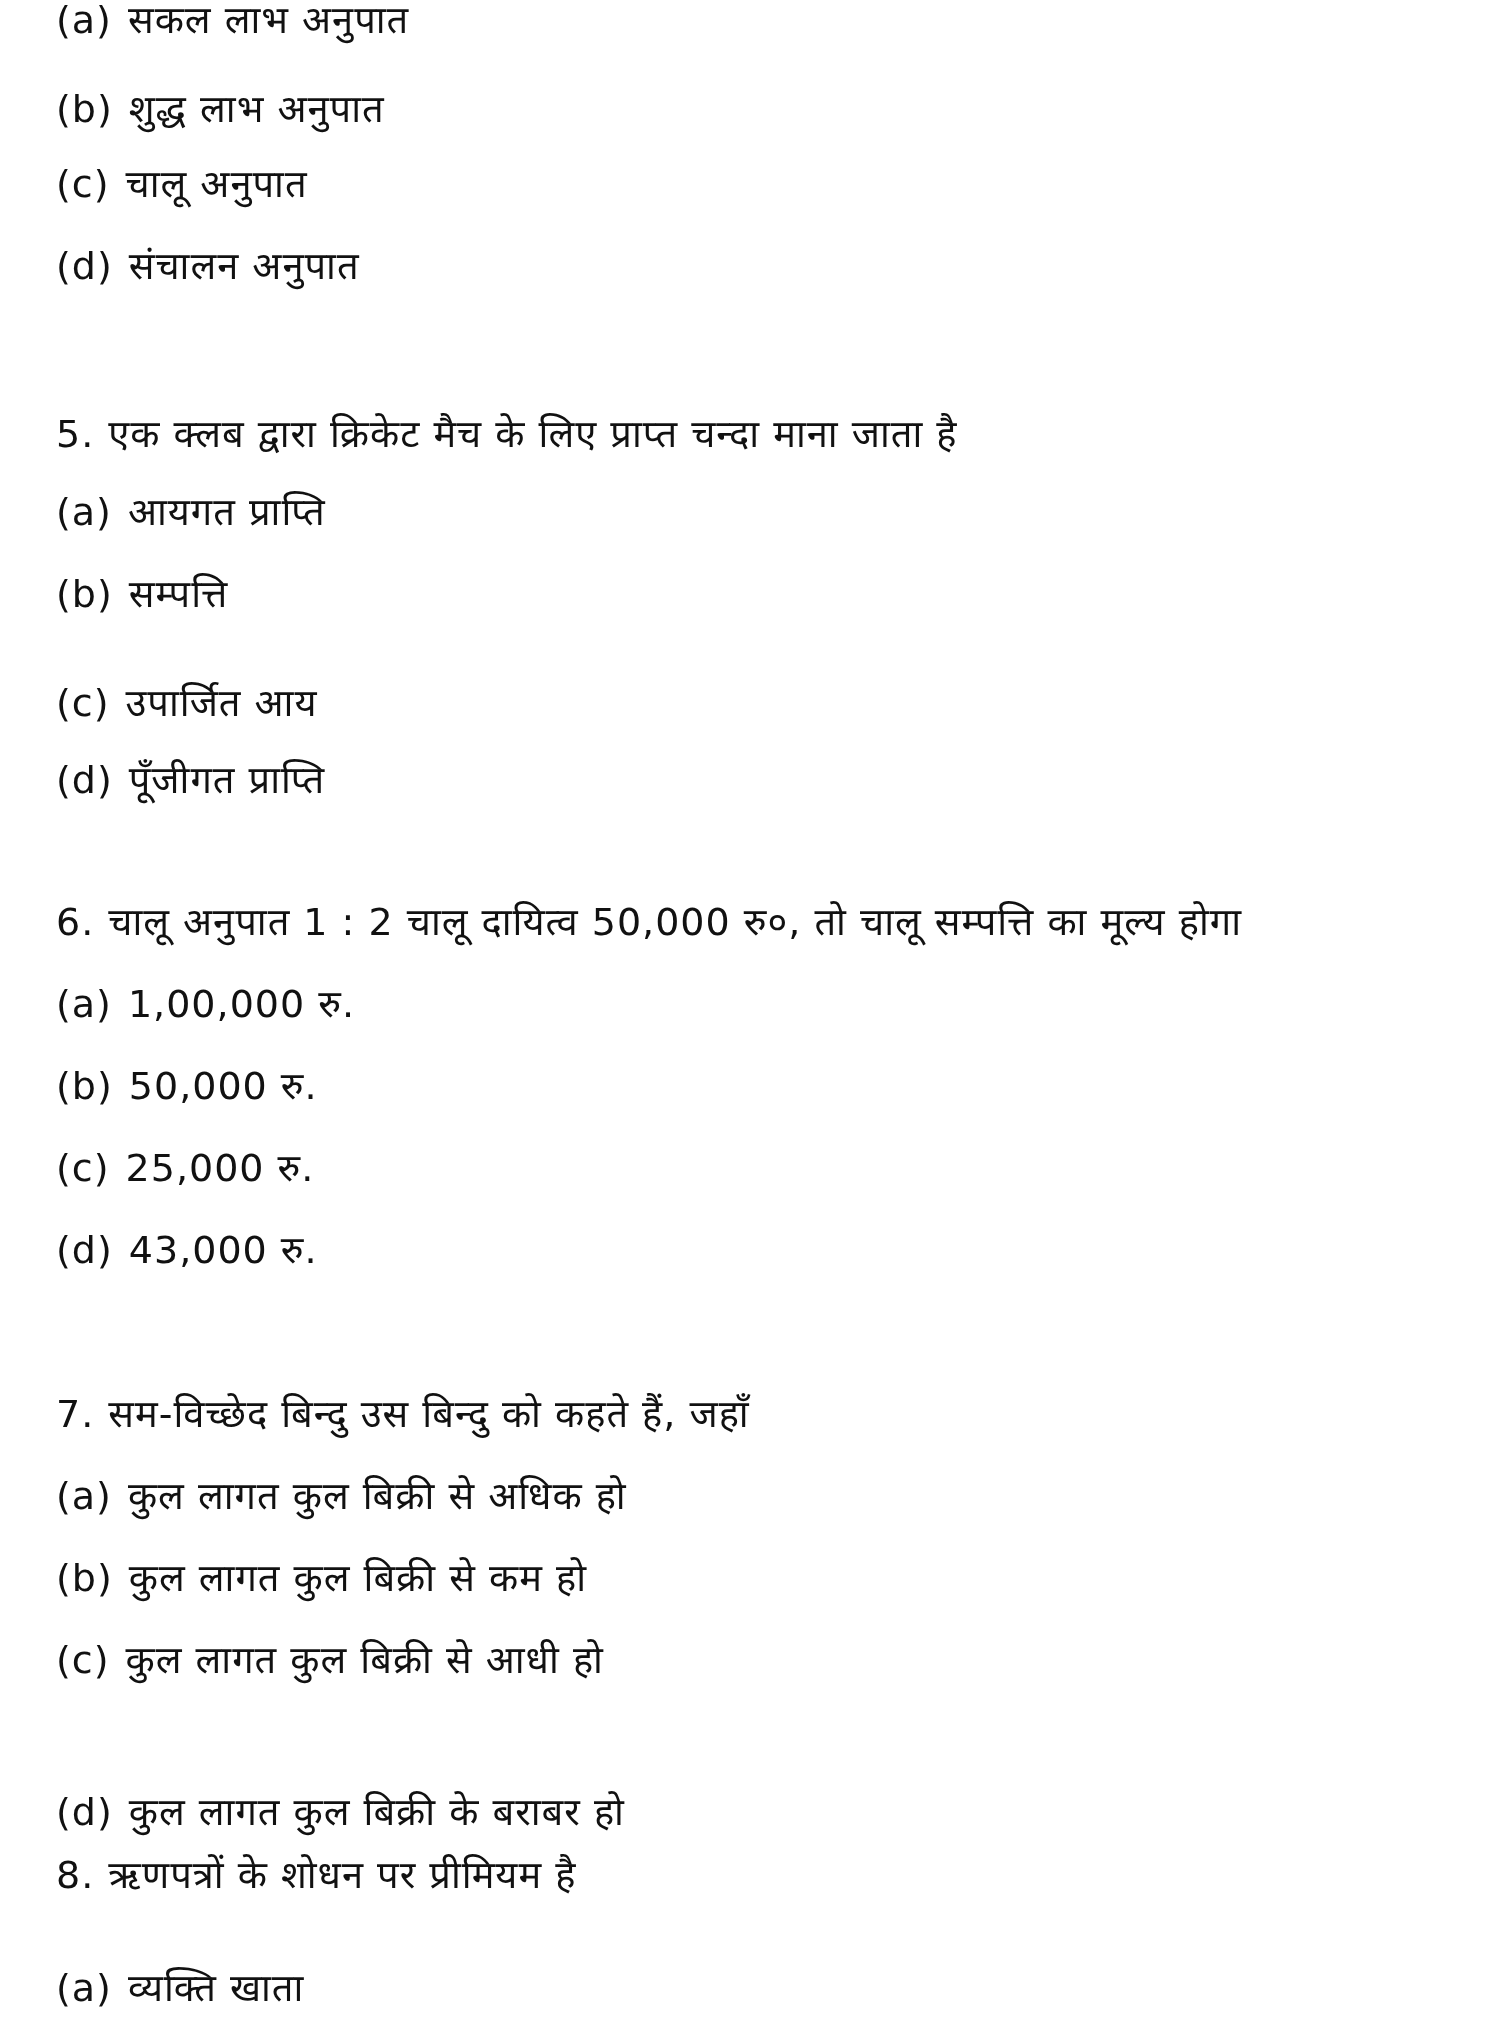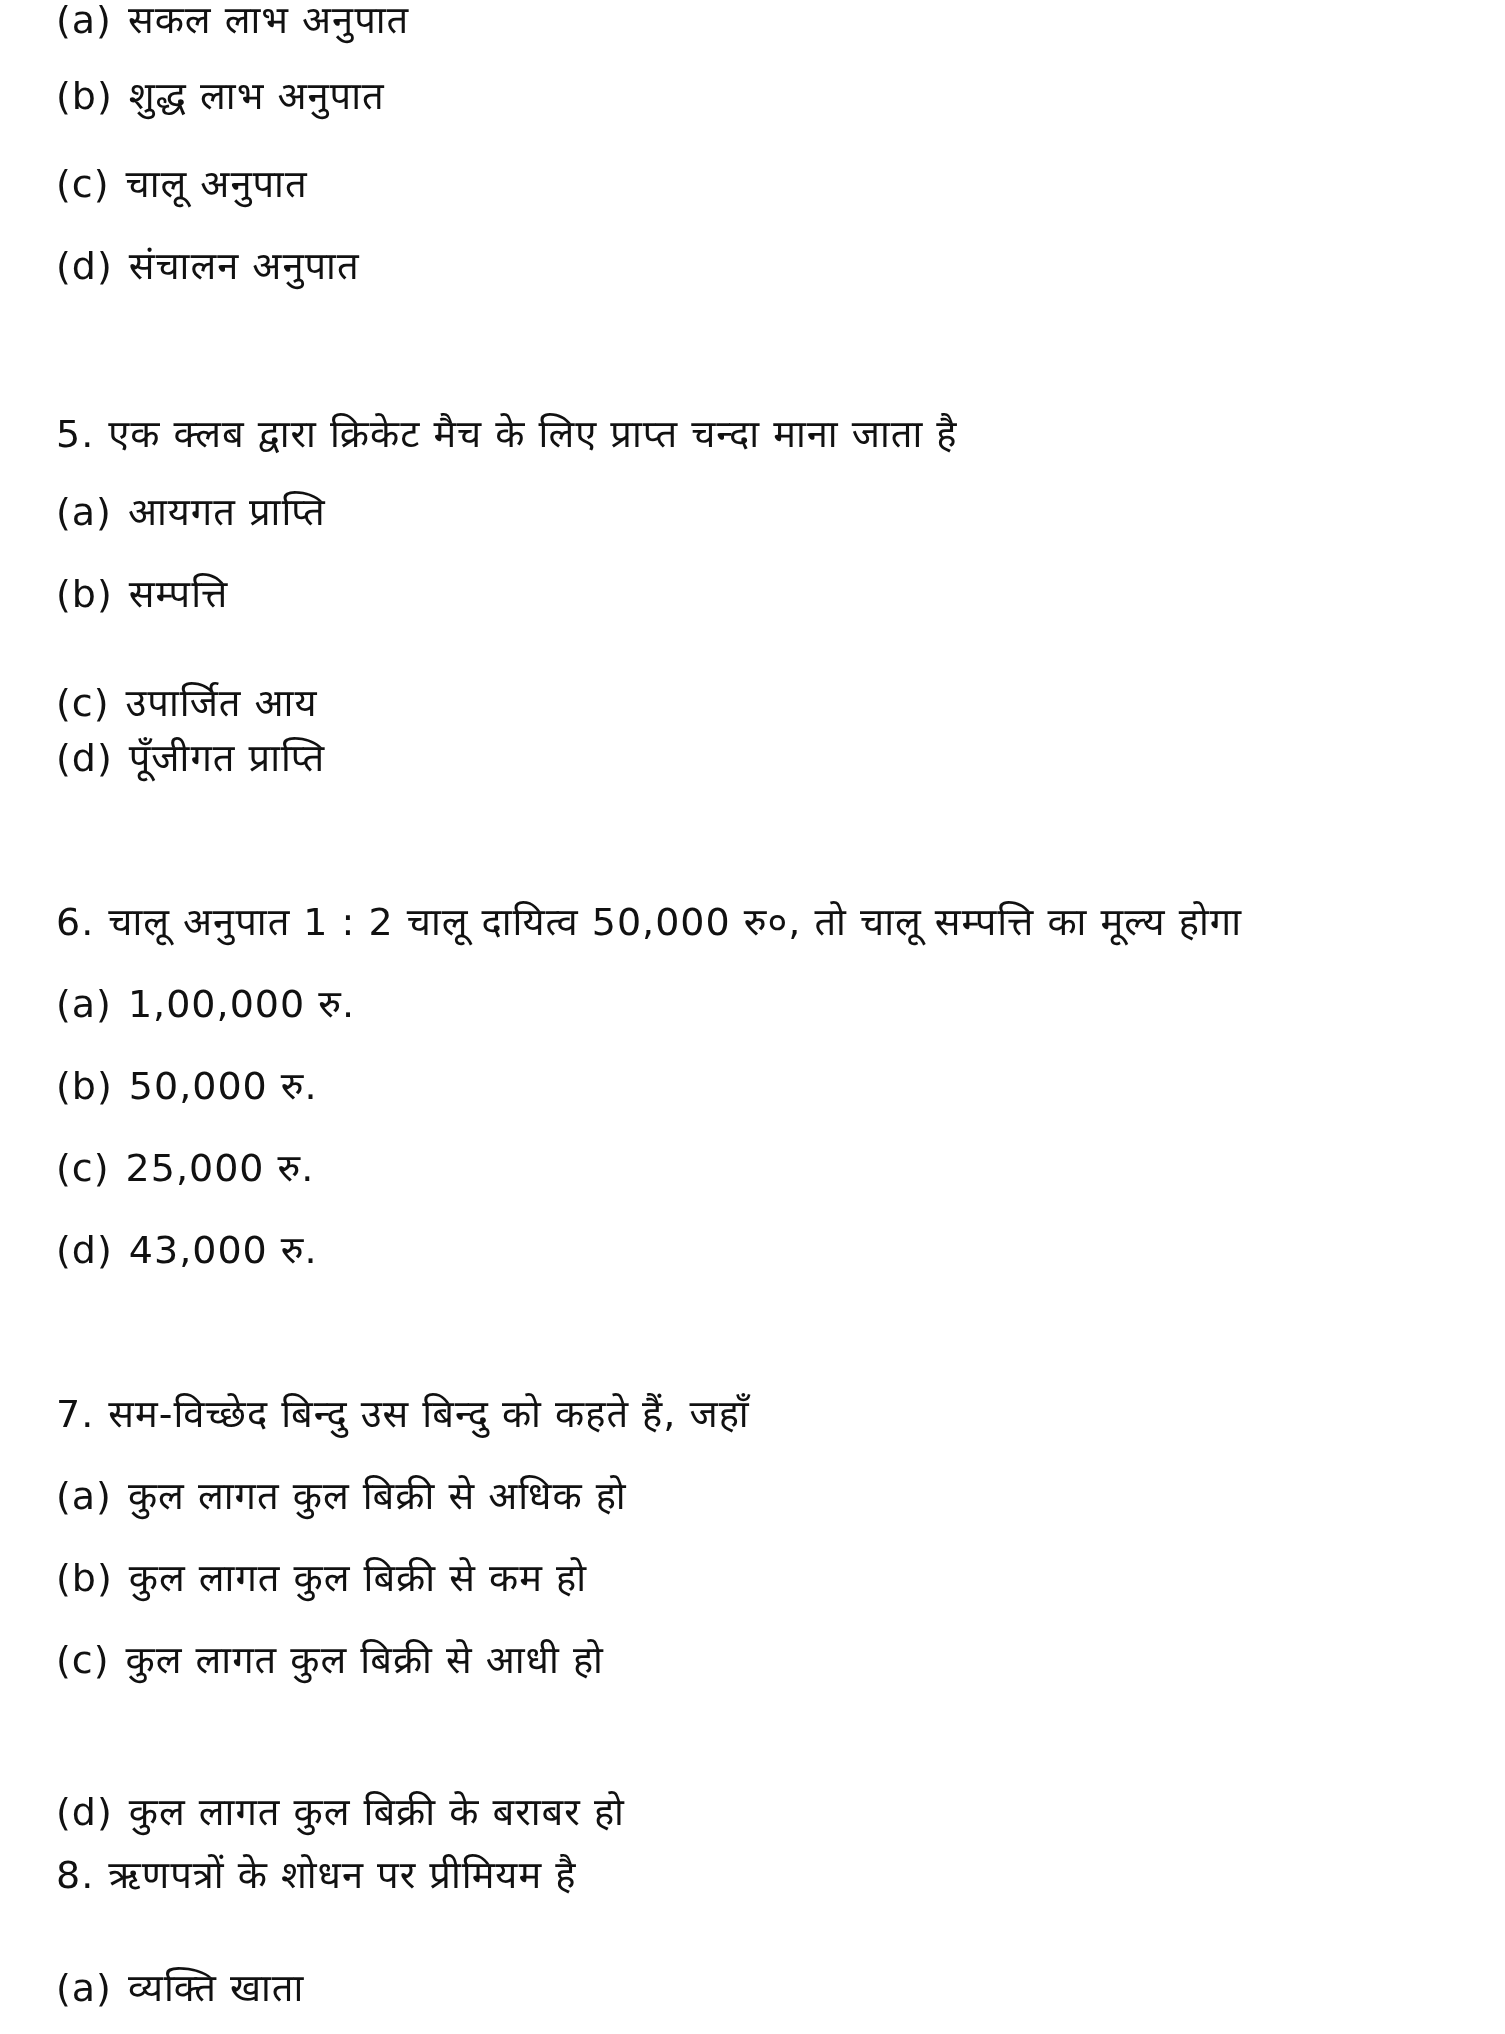--- a/index.html
+++ b/index.html
@@ -12,29 +12,29 @@
     position: absolute; left: 56px; white-space: nowrap;
     font-size: 38px; line-height: 48px; letter-spacing: 1px;
   }
   .opt-letter { display: inline-block; margin-right: 16px; }
   .q-num { margin-right: 14px; }
 </style>
 </head>
 <body>
 
 <div class="line" style="top:-4px"><span class="opt-letter">(a)</span><span>सकल लाभ अनुपात</span></div>
-<div class="line" style="top:72px"><span class="opt-letter">(b)</span><span>शुद्ध लाभ अनुपात</span></div>
+<div class="line" style="top:85px"><span class="opt-letter">(b)</span><span>शुद्ध लाभ अनुपात</span></div>
 <div class="line" style="top:160px"><span class="opt-letter">(c)</span><span>चालू अनुपात</span></div>
 <div class="line" style="top:242px"><span class="opt-letter">(d)</span><span>संचालन अनुपात</span></div>
 
 <div class="line" style="top:410px"><span class="q-num">5.</span><span>एक क्लब द्वारा क्रिकेट मैच के लिए प्राप्त चन्दा माना जाता है</span></div>
 <div class="line" style="top:488px"><span class="opt-letter">(a)</span><span>आयगत प्राप्ति</span></div>
 <div class="line" style="top:570px"><span class="opt-letter">(b)</span><span>सम्पत्ति</span></div>
 <div class="line" style="top:679px"><span class="opt-letter">(c)</span><span>उपार्जित आय</span></div>
-<div class="line" style="top:734px"><span class="opt-letter">(d)</span><span>पूँजीगत प्राप्ति</span></div>
+<div class="line" style="top:756px"><span class="opt-letter">(d)</span><span>पूँजीगत प्राप्ति</span></div>
 
 <div class="line" style="top:898px"><span class="q-num">6.</span><span>चालू अनुपात 1 : 2 चालू दायित्व 50,000 रु०, तो चालू सम्पत्ति का मूल्य होगा</span></div>
 <div class="line" style="top:980px"><span class="opt-letter">(a)</span><span>1,00,000 रु.</span></div>
 <div class="line" style="top:1062px"><span class="opt-letter">(b)</span><span>50,000 रु.</span></div>
 <div class="line" style="top:1144px"><span class="opt-letter">(c)</span><span>25,000 रु.</span></div>
 <div class="line" style="top:1226px"><span class="opt-letter">(d)</span><span>43,000 रु.</span></div>
 
 <div class="line" style="top:1390px"><span class="q-num">7.</span><span>सम-विच्छेद बिन्दु उस बिन्दु को कहते हैं, जहाँ</span></div>
 <div class="line" style="top:1472px"><span class="opt-letter">(a)</span><span>कुल लागत कुल बिक्री से अधिक हो</span></div>
 <div class="line" style="top:1554px"><span class="opt-letter">(b)</span><span>कुल लागत कुल बिक्री से कम हो</span></div>

